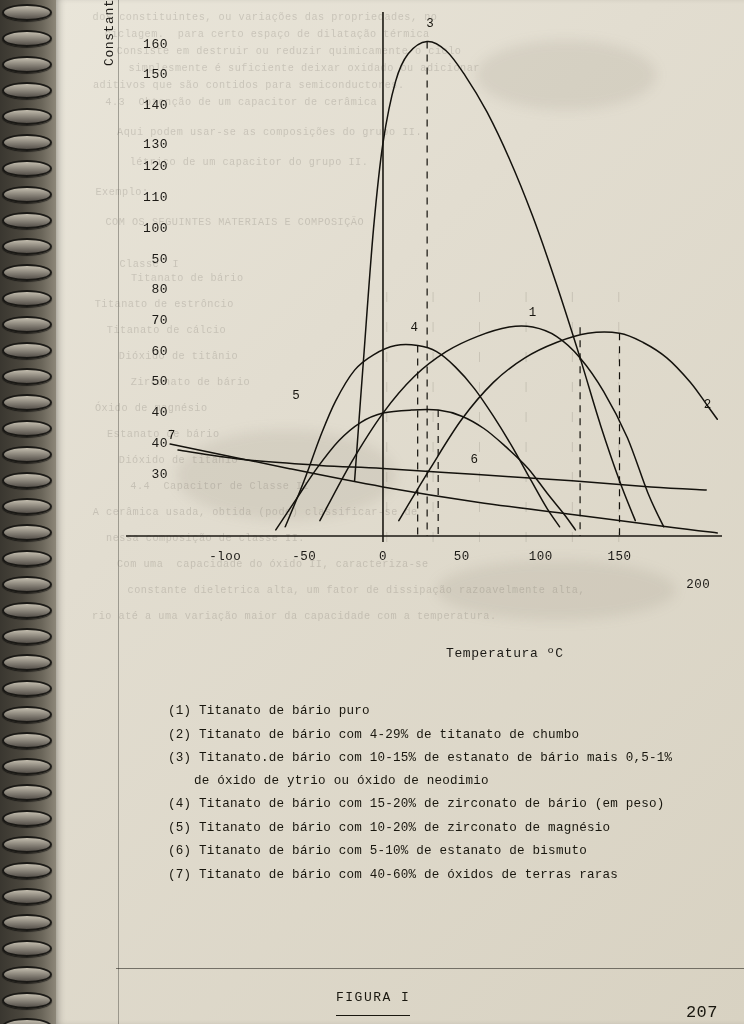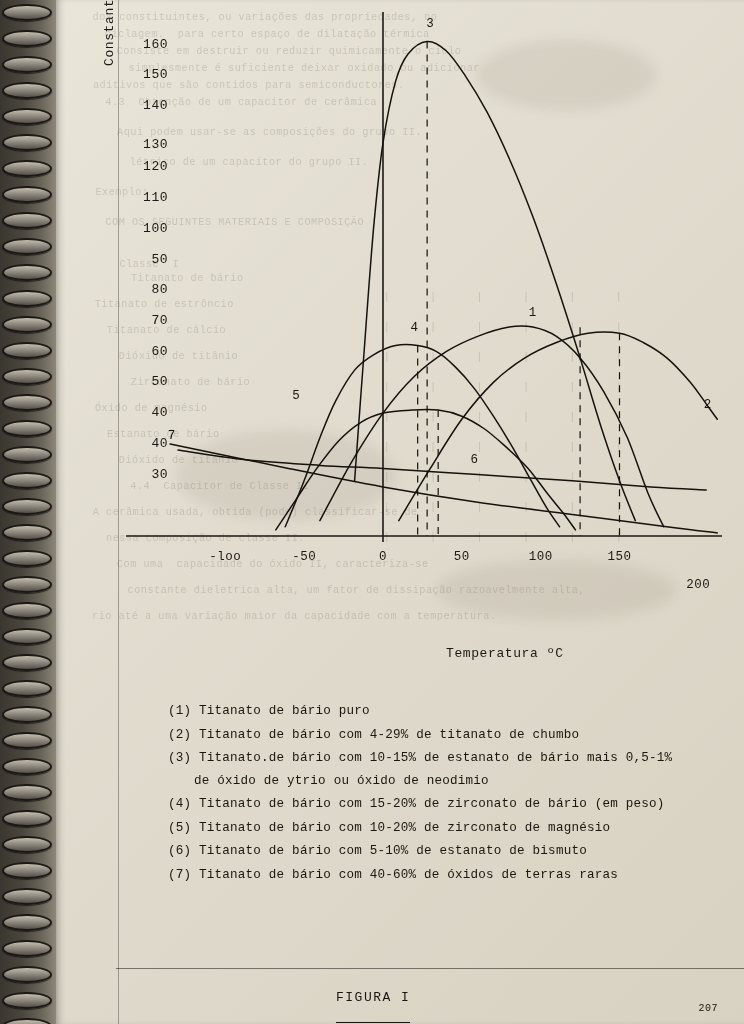--- a/index.html
+++ b/index.html
@@ -96,25 +96,25 @@
     letter-spacing:.2px;
   }
   #legend .item{margin-bottom:1px;white-space:nowrap;}
   #legend .item.wrap{white-space:normal;}
   #legend .cont{display:block;padding-left:26px;}
   
   #figcap{
     position:absolute;left:280px;top:990px;
     font-size:13px;letter-spacing:1.5px;color:#19170f;
     border-bottom:1.5px solid #19170f;
-    padding-bottom:17px;
+    padding-bottom:10px;
   }
   #pagenum{
     position:absolute;right:26px;top:1003px;
-    font-size:10px;color:#19170f;letter-spacing:.5px;
+    font-size:17px;color:#19170f;letter-spacing:.5px;
   }
   #hrule{
     position:absolute;left:60px;top:968px;width:660px;height:0;
     border-top:1px solid rgba(30,28,22,.55);
   }
   #vrule{
     position:absolute;left:62px;top:0;width:0;height:1024px;
     border-left:1px solid rgba(30,28,22,.35);
   }
   .smudge{

